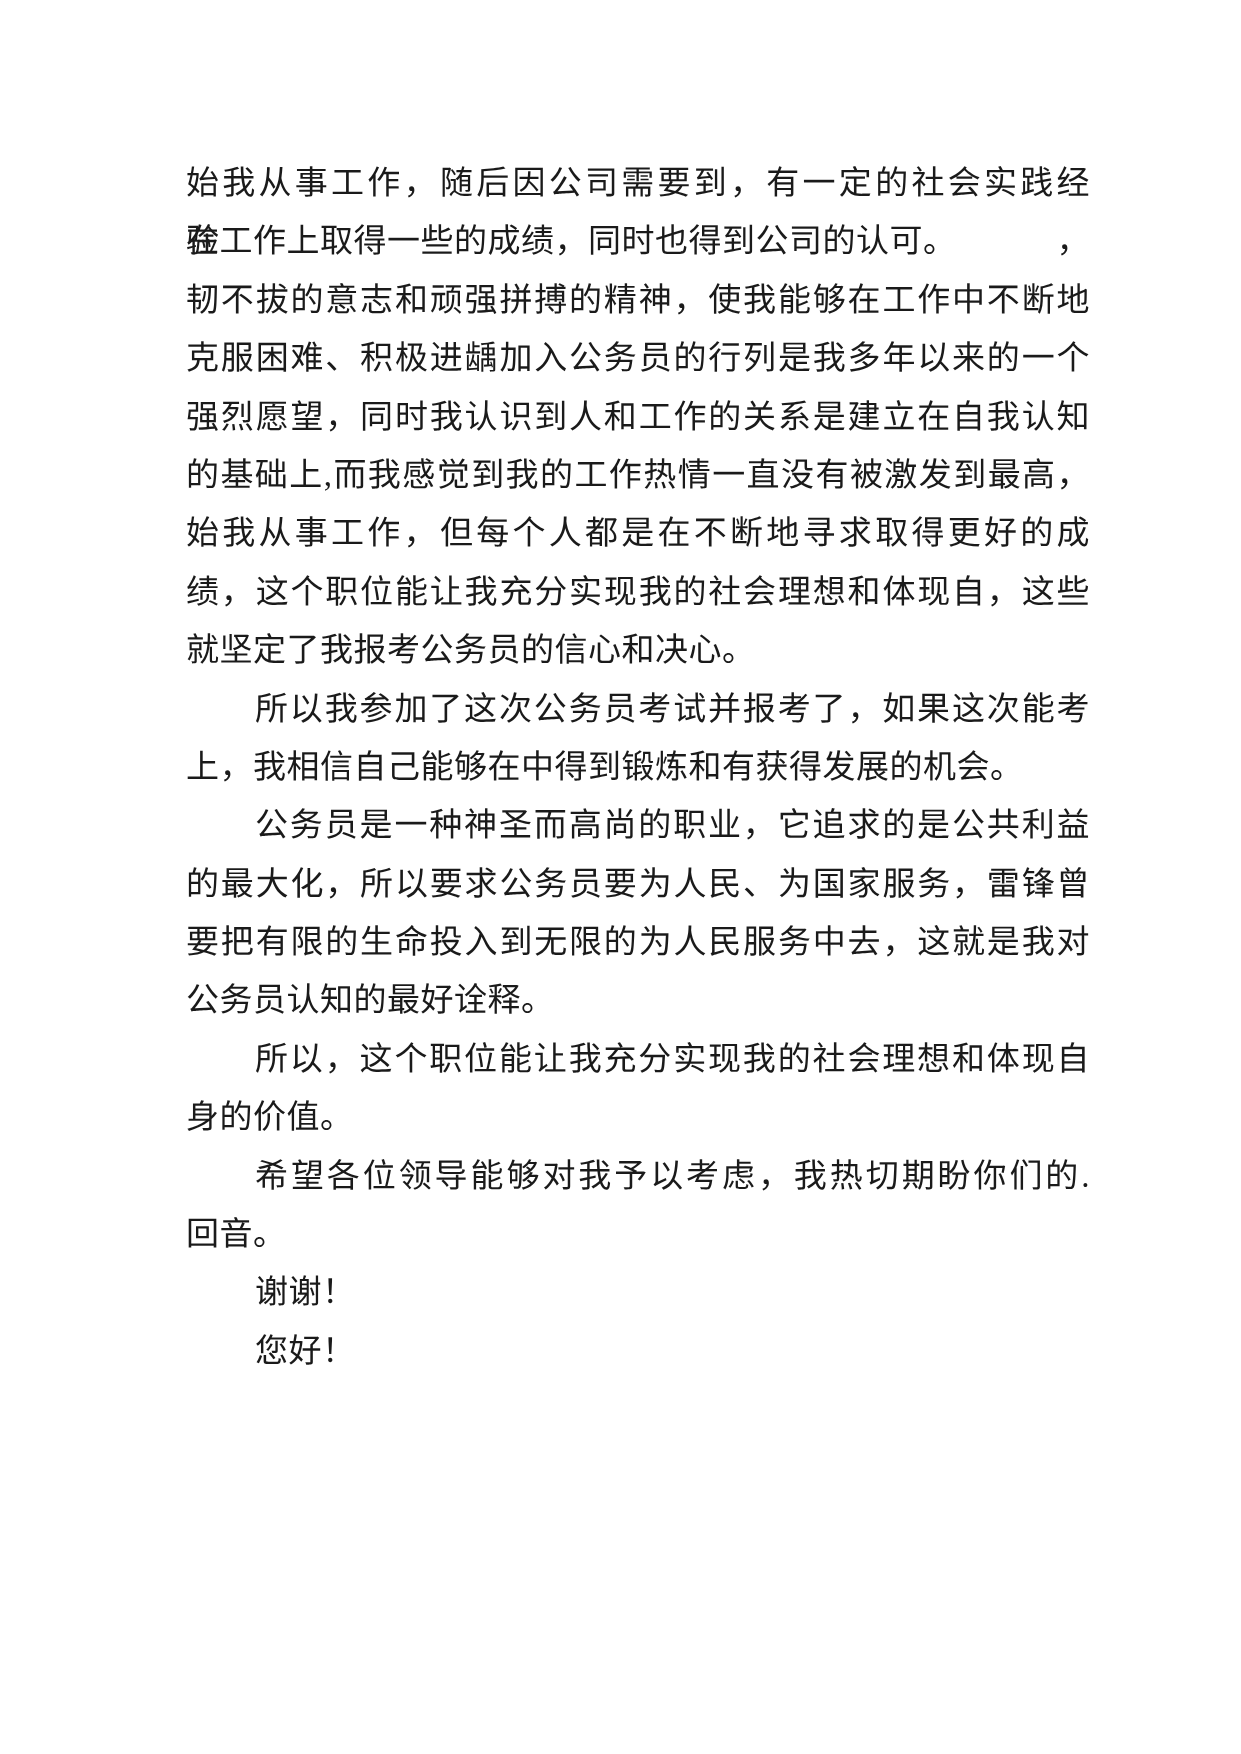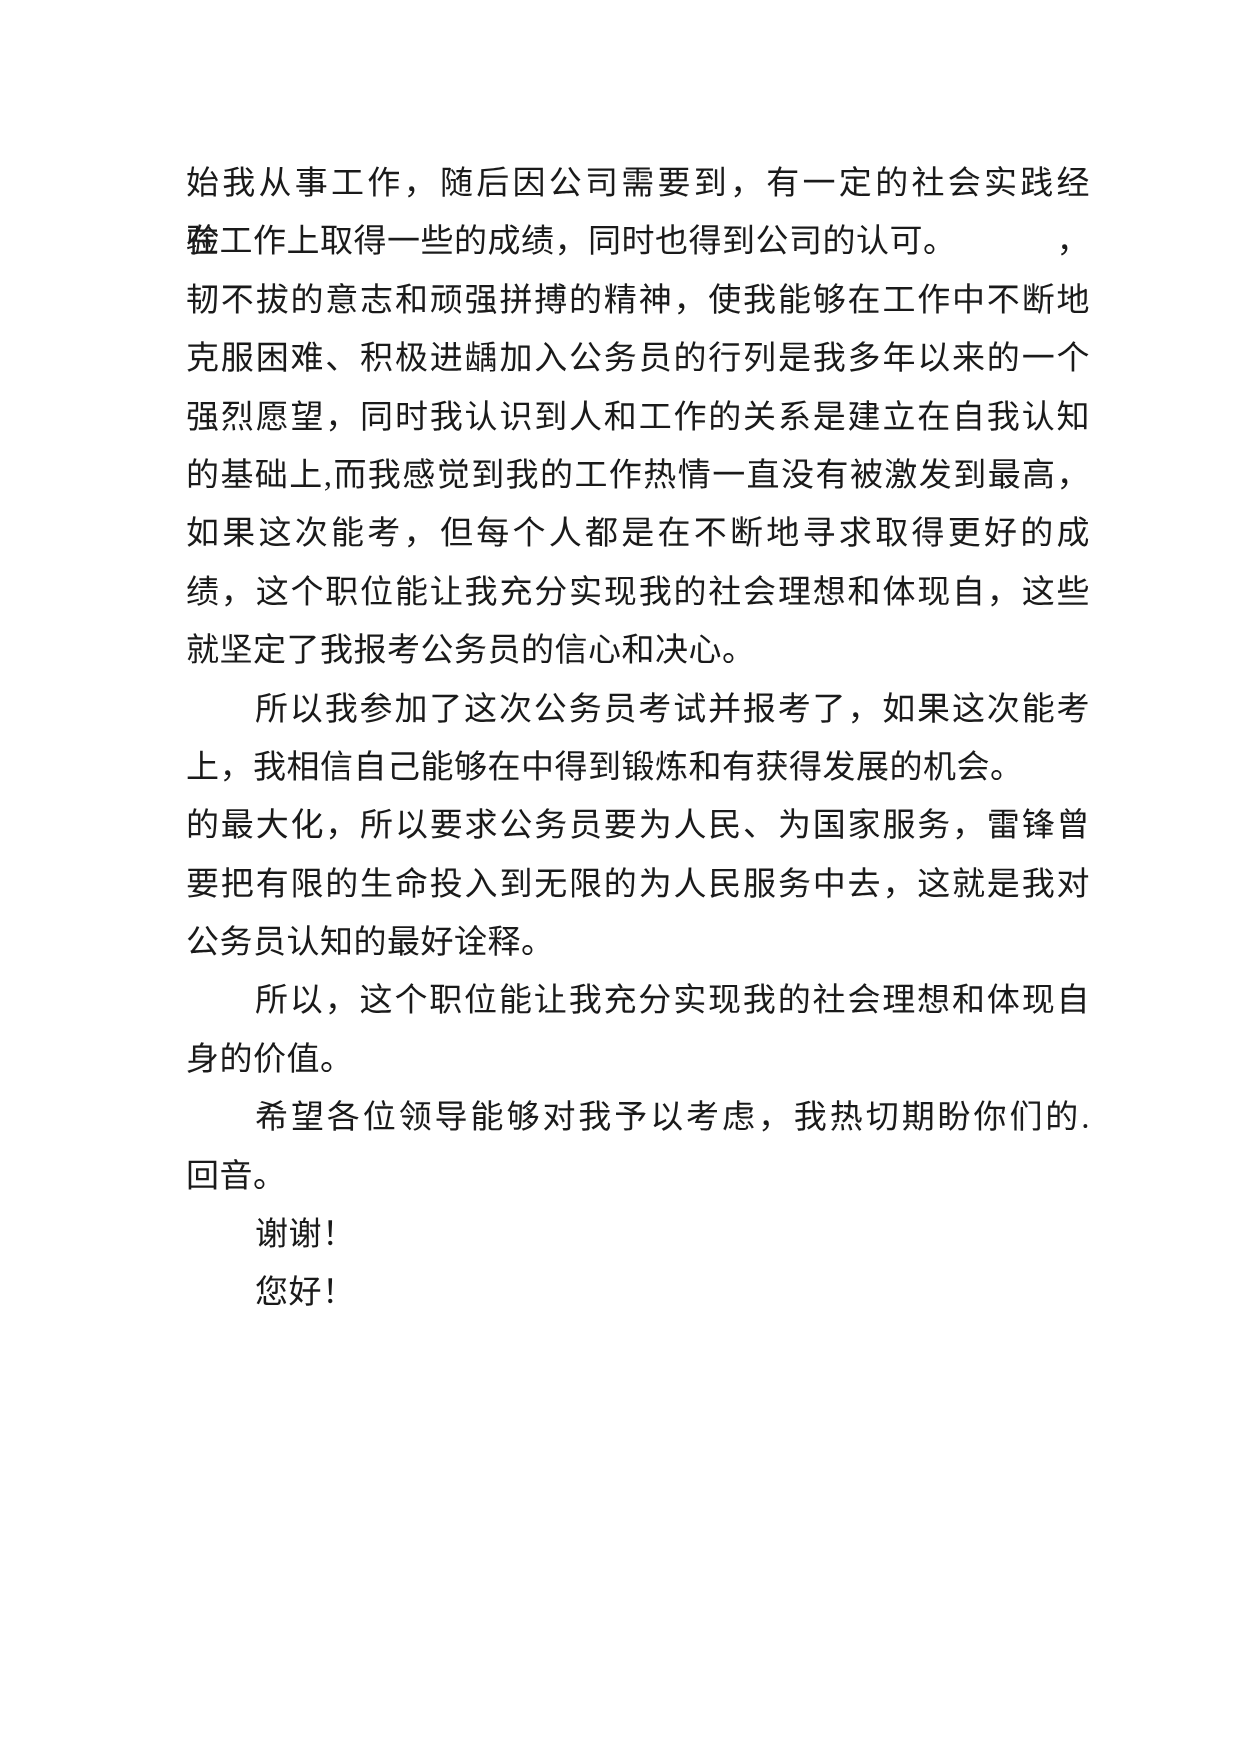--- a/index.html
+++ b/index.html
@@ -47,25 +47,26 @@
 <body>
 
 <div class="page">
   <div class="doc" style="background: rgb(255, 255, 255); color: rgb(26, 26, 26);">
       <div class="line fill">始我从事工作，随后因公司需要到，有一定的社会实践经验，</div>
       <div class="line">在工作上取得一些的成绩，同时也得到公司的认可。</div>
       <div class="line fill">韧不拔的意志和顽强拼搏的精神，使我能够在工作中不断地</div>
       <div class="line fill">克服困难、积极进龋加入公务员的行列是我多年以来的一个</div>
       <div class="line fill">强烈愿望，同时我认识到人和工作的关系是建立在自我认知</div>
       <div class="line fill">的基础上,而我感觉到我的工作热情一直没有被激发到最高，</div>
-      <div class="line fill">如果这次能考，但每个人都是在不断地寻求取得更好的成</div>
+      <div class="line fill">始我从事工作，但每个人都是在不断地寻求取得更好的成</div>
       <div class="line fill">绩，这个职位能让我充分实现我的社会理想和体现自，这些</div>
       <div class="line">就坚定了我报考公务员的信心和决心。</div>
       <div class="line indent fill">所以我参加了这次公务员考试并报考了，如果这次能考</div>
       <div class="line">上，我相信自己能够在中得到锻炼和有获得发展的机会。</div>
+      <div class="line indent fill">公务员是一种神圣而高尚的职业，它追求的是公共利益</div>
       <div class="line fill">的最大化，所以要求公务员要为人民、为国家服务，雷锋曾</div>
       <div class="line fill">要把有限的生命投入到无限的为人民服务中去，这就是我对</div>
       <div class="line">公务员认知的最好诠释。</div>
       <div class="line indent fill">所以，这个职位能让我充分实现我的社会理想和体现自</div>
       <div class="line">身的价值。</div>
       <div class="line indent fill">希望各位领导能够对我予以考虑，我热切期盼你们的.</div>
       <div class="line">回音。</div>
       <div class="line indent">谢谢！</div>
       <div class="line indent">您好！</div>
     </div>

